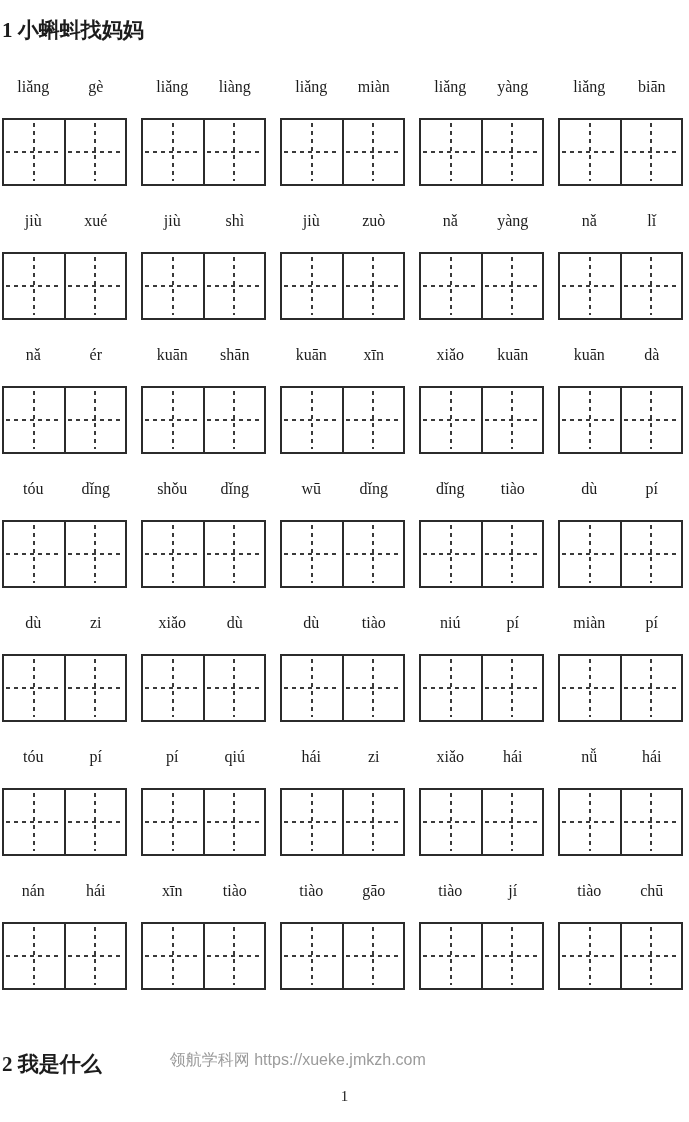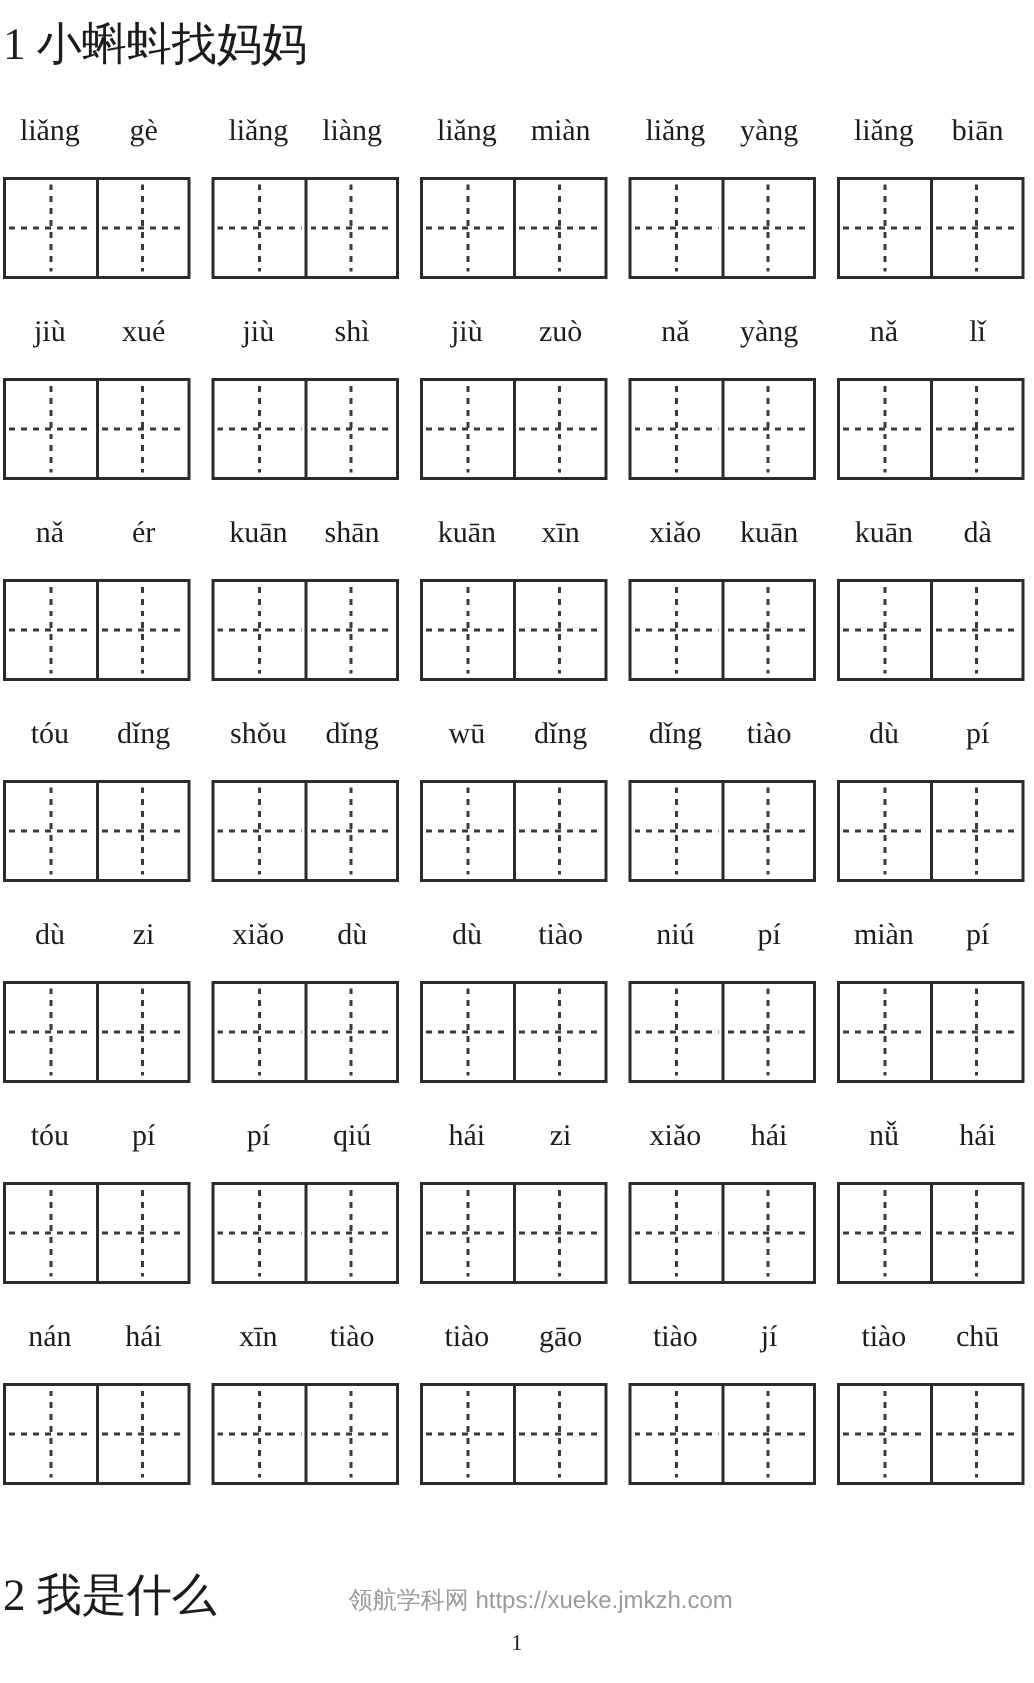--- a/index.html
+++ b/index.html
@@ -14,43 +14,43 @@
     font-family: "Liberation Serif", "DejaVu Serif", serif;
     color: #1c1c1c;
     position: relative;
   }
   .page {
     width: 689px;
     height: 1122px;
   }
   .lesson-title {
     margin: 16px 0 0 2px;
-    font-size: 30px;
+    font-size: 21px;
     line-height: 28px;
-    font-weight: normal;
+    font-weight: bold;
     white-space: nowrap;
   }
   #rows {
     margin: 28px 0 0 2px;
   }
   .word-row {
     display: flex;
     gap: 14px;
     margin-bottom: 20px;
   }
   .word-group {
     width: 125px;
     flex: 0 0 125px;
   }
   .pinyin-label {
     display: flex;
     height: 30px;
     line-height: 30px;
     margin-bottom: 16px;
-    font-size: 20px;
+    font-size: 16px;
     white-space: nowrap;
   }
   .syl {
     flex: 1;
     text-align: center;
   }
   .grid-pair {
     display: flex;
     width: 125px;
     height: 68px;
@@ -82,28 +82,28 @@
     position: absolute;
     left: 2px;
     right: 2px;
     top: 50%;
     height: 2px;
     margin-top: -1px;
     background: repeating-linear-gradient(to right, #3a3a3a 0 4px, transparent 4px 8px);
   }
   .footer-line {
     display: flex;
-    align-items: flex-end;
+    align-items: flex-start;
     margin: 60px 0 0 2px;
   }
   .footer-line .lesson-title {
     margin: 0;
   }
   .watermark {
-    margin-left: 88px;
+    margin-left: 68px;
     font-family: "Liberation Sans", "DejaVu Sans", sans-serif;
     font-size: 16px;
     color: #9b9b9b;
     white-space: nowrap;
   }
   .page-number {
     margin-top: 10px;
     text-align: center;
     font-size: 15px;
     color: #1c1c1c;

